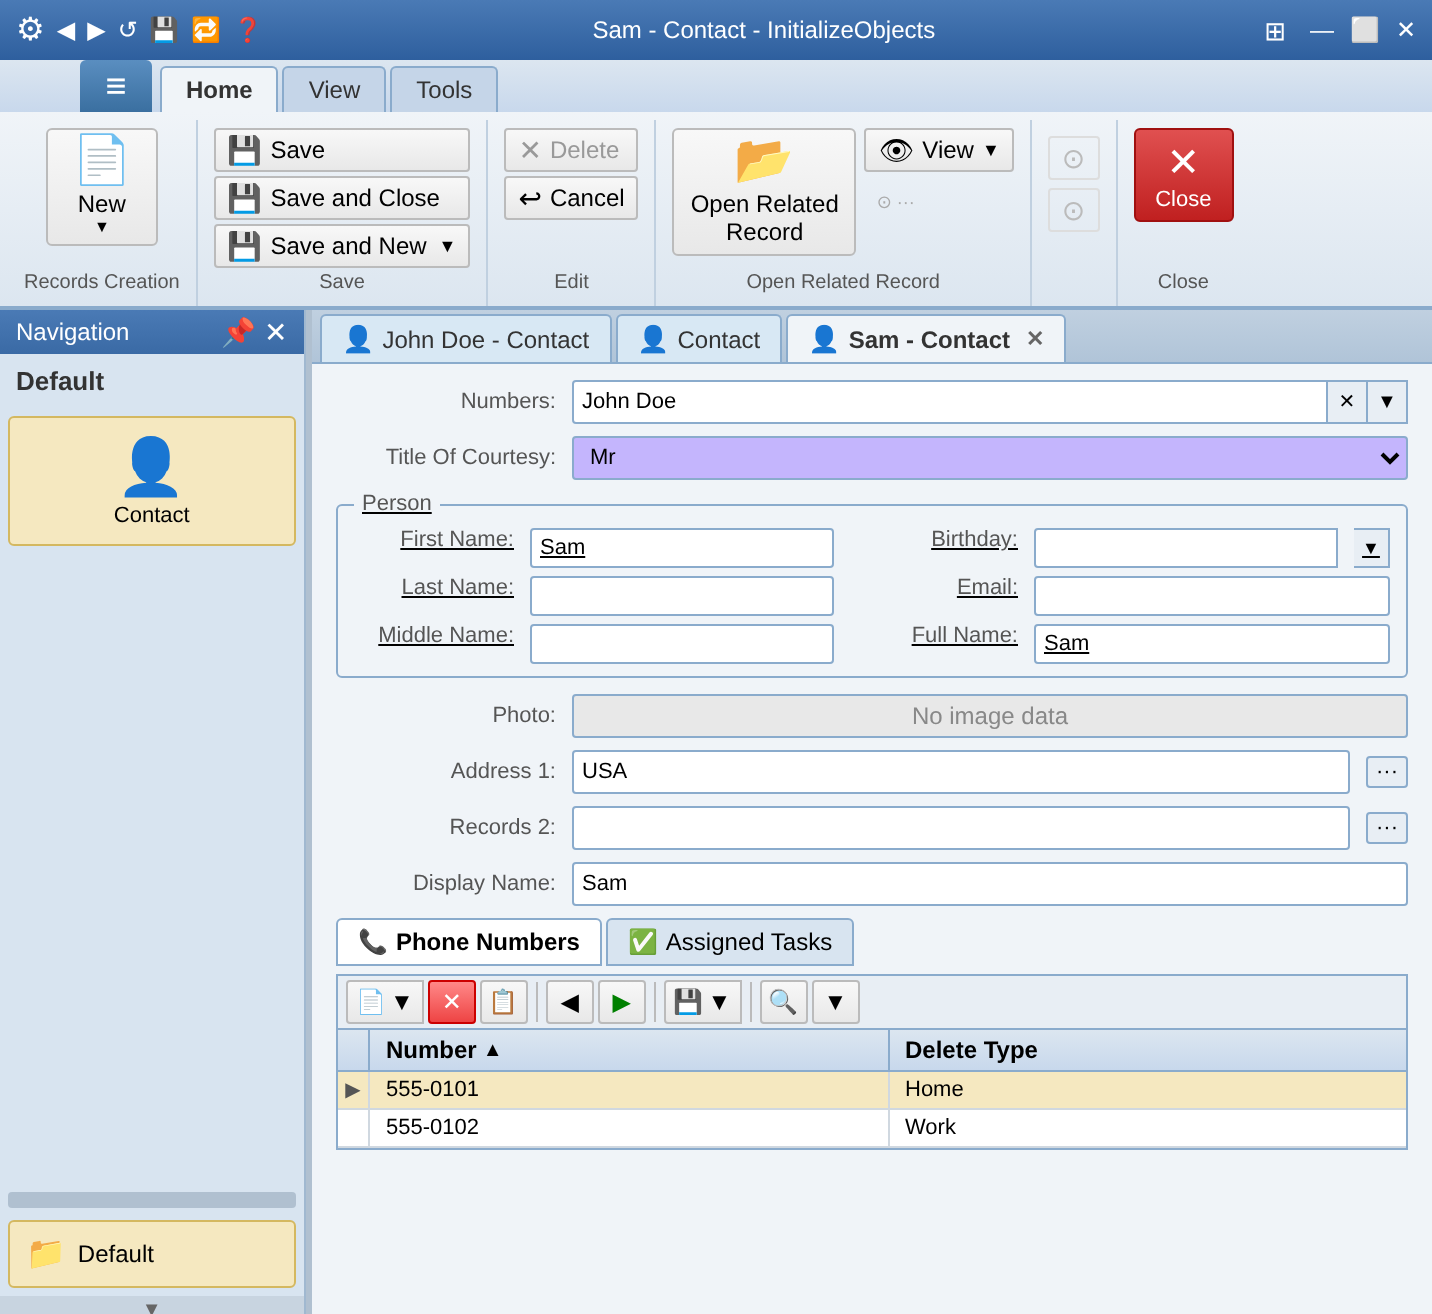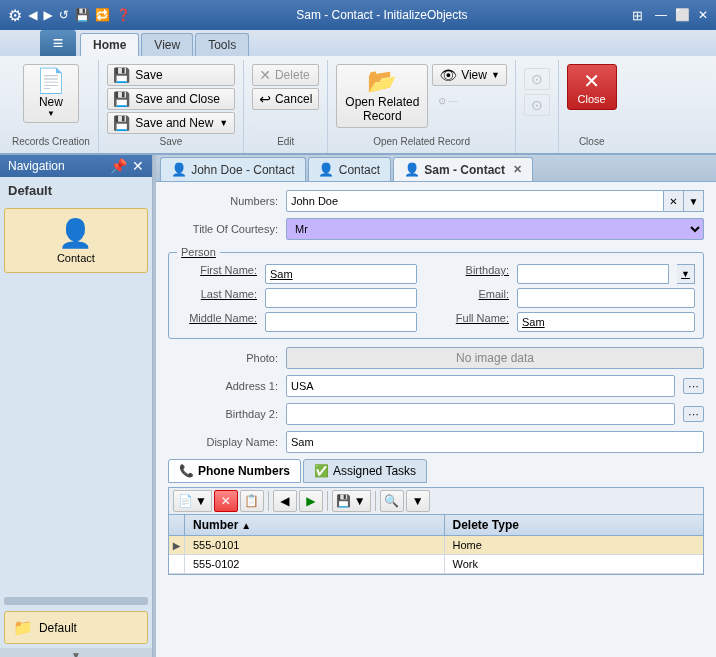--- a/index.html
+++ b/index.html
@@ -709,21 +709,21 @@
         </div>
       </div>
 
       <div class="form-row">
         <span class="form-label">Address 1:</span>
         <input type="text" class="form-input" value="USA" style="flex: 1 1 0%;">
         <span class="form-dots-btn">···</span>
       </div>
 
       <div class="form-row">
-        <span class="form-label">Birthday 2:</span>
+        <span class="form-label">Records 2:</span>
         <input type="text" class="form-input" value="" style="flex: 1 1 0%;">
         <span class="form-dots-btn">···</span>
       </div>
 
       <div class="form-row">
         <span class="form-label">Display Name:</span>
         <input type="text" class="form-input" value="Sam" style="flex: 1 1 0%;">
       </div>
 
       <div class="bottom-tabs">

